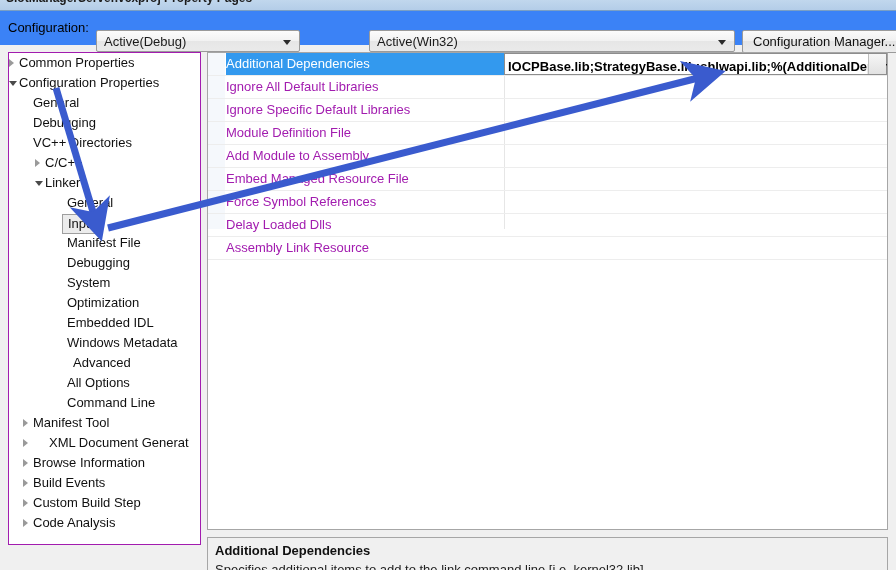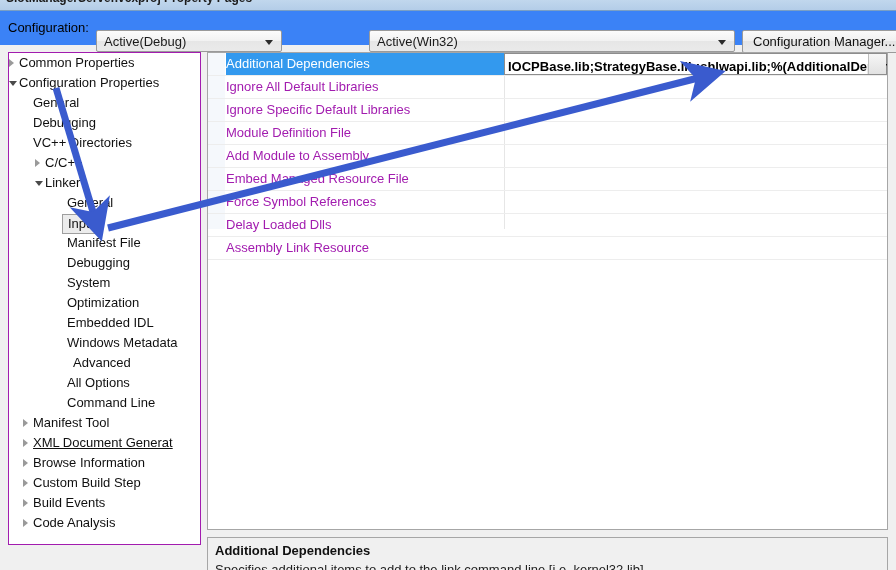--- a/index.html
+++ b/index.html
@@ -84,21 +84,21 @@
     white-space: nowrap;
   }
   .combo .arrow {
     position: absolute;
     right: 8px; top: 9px;
     width: 0; height: 0;
     border-left: 4px solid transparent;
     border-right: 4px solid transparent;
     border-top: 5px solid #2b2b2b;
   }
-  #combo-configuration { left: 96px; width: 186px; }
+  #combo-configuration { left: 96px; width: 204px; }
   #combo-platform { left: 369px; width: 366px; }
 
   #btn-config-manager {
     position: absolute;
     left: 742px; top: 19px;
     width: 160px;
     height: 23px;
     box-sizing: border-box;
     border: 1px solid #9a9a9a;
     border-radius: 2px;
@@ -378,33 +378,33 @@
         </div>
         <div class="tree-row">
           <span class="tlabel" style="left: 58px;">Command Line</span>
         </div>
         <div class="tree-row">
           <span class="twisty collapsed" style="left: 14px;"></span>
           <span class="tlabel" style="left: 24px;">Manifest Tool</span>
         </div>
         <div class="tree-row">
           <span class="twisty collapsed" style="left: 14px;"></span>
-          <span class="tlabel" style="left: 24px; text-decoration: underline;">XML Document Generat</span>
+          <span class="tlabel" style="left: 40px;">XML Document Generat</span>
         </div>
         <div class="tree-row">
           <span class="twisty collapsed" style="left: 14px;"></span>
           <span class="tlabel" style="left: 24px;">Browse Information</span>
         </div>
         <div class="tree-row">
           <span class="twisty collapsed" style="left: 14px;"></span>
+          <span class="tlabel" style="left: 24px;">Build Events</span>
+        </div>
+        <div class="tree-row">
+          <span class="twisty collapsed" style="left: 14px;"></span>
           <span class="tlabel" style="left: 24px;">Custom Build Step</span>
-        </div>
-        <div class="tree-row">
-          <span class="twisty collapsed" style="left: 14px;"></span>
-          <span class="tlabel" style="left: 24px;">Build Events</span>
         </div>
         <div class="tree-row">
           <span class="twisty collapsed" style="left: 14px;"></span>
           <span class="tlabel" style="left: 24px;">Code Analysis</span>
         </div>
       </div>
   </div>
 
   <div id="gridpanel">
     <div id="grid-gutter"></div>

